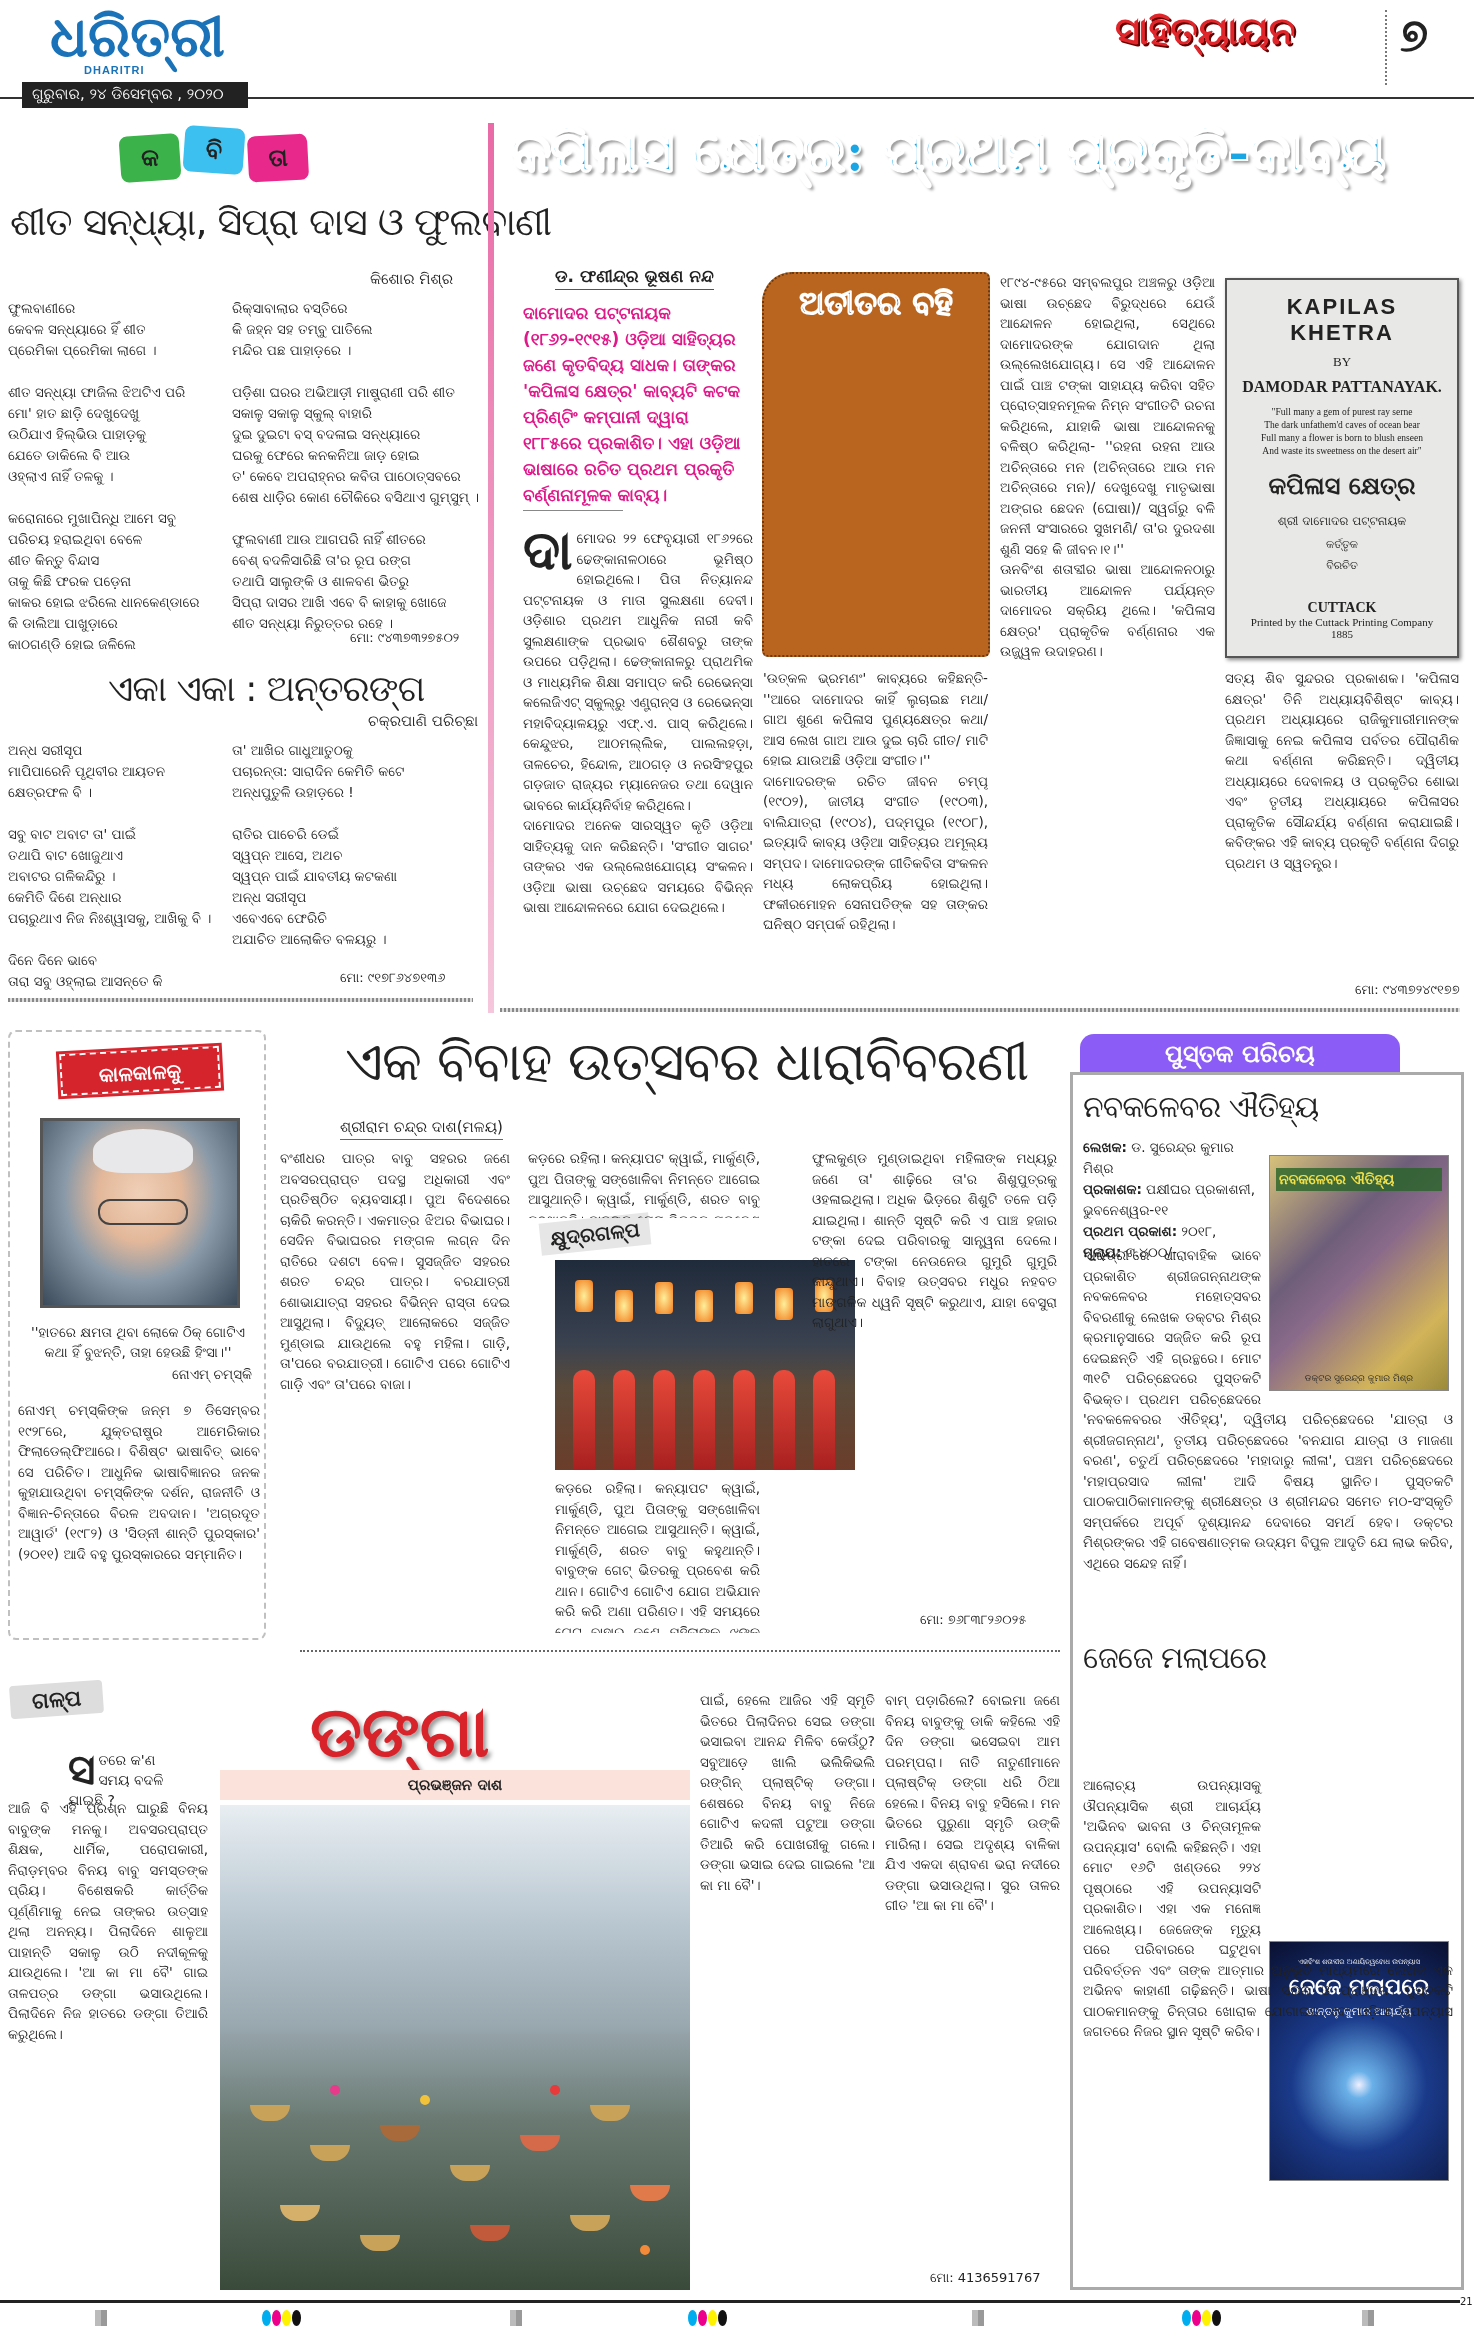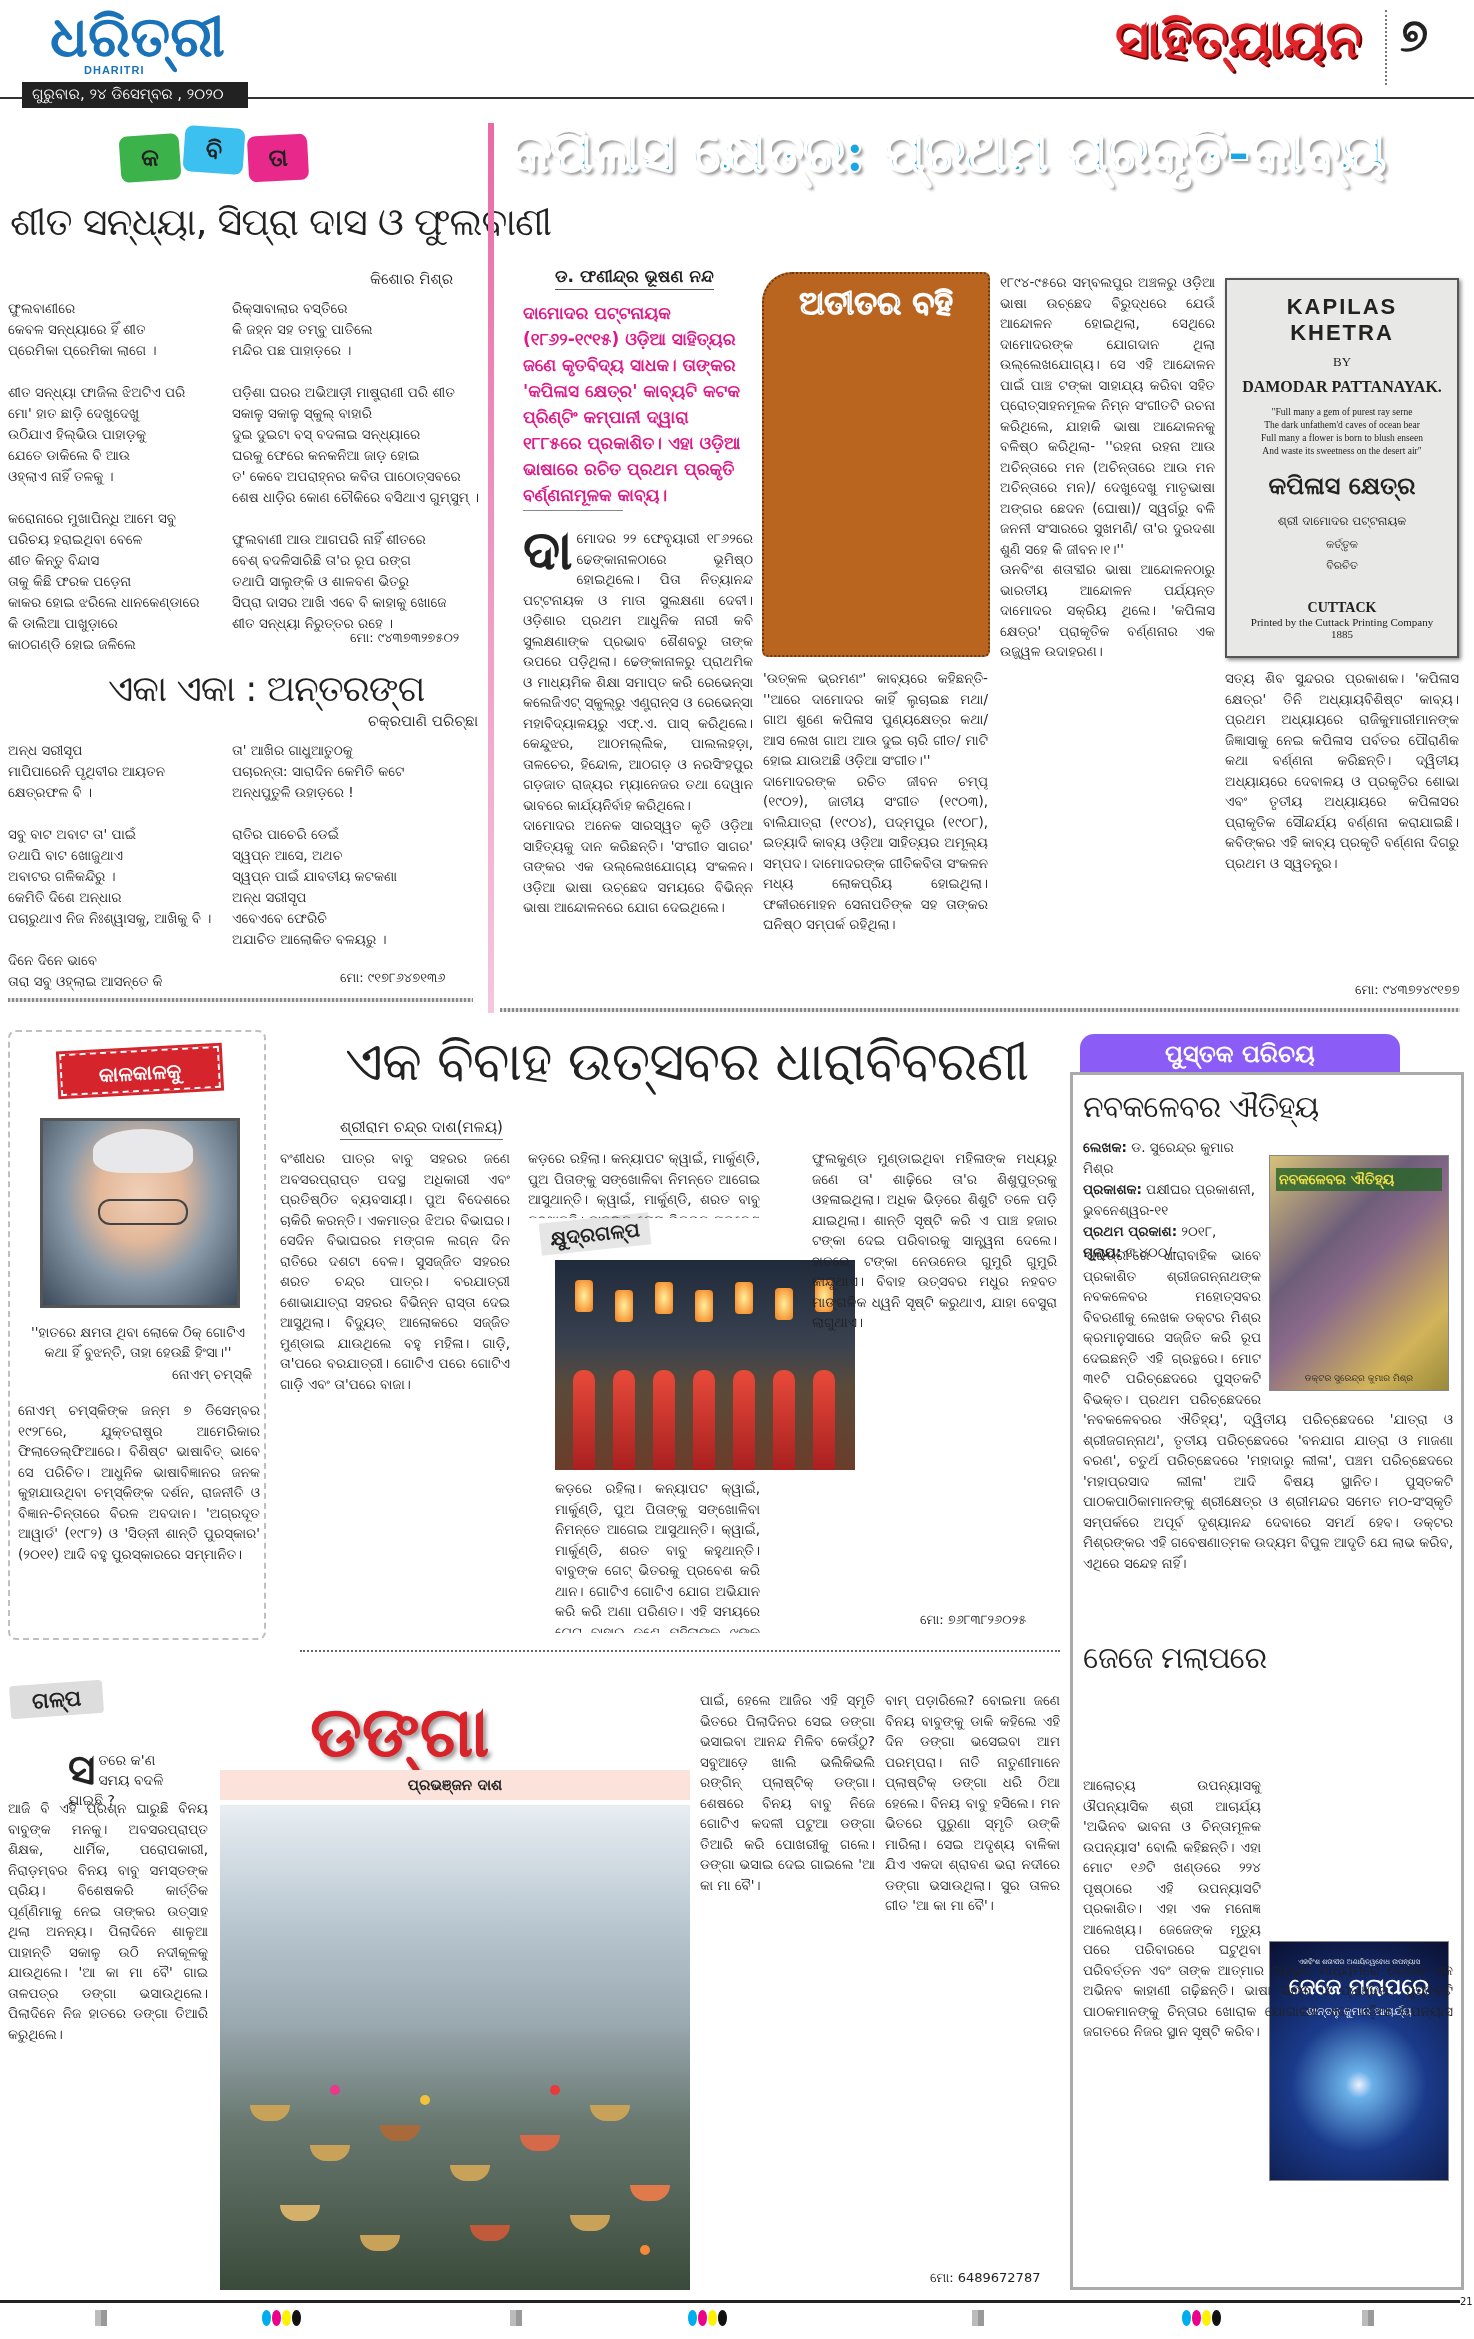--- a/index.html
+++ b/index.html
@@ -3,21 +3,21 @@
 <meta charset="utf-8">
 <style>
 *{box-sizing:border-box;margin:0;padding:0}
 body{width:1474px;height:2339px;background:#fff;font-family:"DejaVu Sans",sans-serif;color:#222;position:relative;overflow:hidden}
 .abs{position:absolute}
 .masthead-logo{left:50px;top:6px;width:180px;height:70px}
 .logo-text{font-size:56px;font-weight:bold;color:#1a73b8;line-height:60px;font-family:"DejaVu Serif",serif}
 .logo-sub{position:absolute;left:34px;top:58px;font-size:11px;font-weight:bold;color:#1a73b8;font-family:"Liberation Sans",sans-serif;letter-spacing:1px}
 .date-bar{left:22px;top:82px;width:226px;height:26px;background:#222;color:#fff;font-size:15px;padding:3px 10px;}
 .top-rule{left:0;top:97px;width:1474px;height:2px;background:#333}
-.section-logo{left:1115px;top:8px;font-size:52px;font-weight:bold;color:#e0262b;font-family:"DejaVu Serif",serif;text-shadow:2px 2px 0 #600}
+.section-logo{left:1115px;top:8px;font-size:38px;font-weight:bold;color:#e0262b;font-family:"DejaVu Serif",serif;text-shadow:2px 2px 0 #600}
 .page-num{left:1400px;top:8px;font-size:46px;font-weight:bold;color:#222}
 .page-sep{left:1385px;top:10px;width:0;height:75px;border-left:2px dotted #777}
 .kabita-tag{left:120px;top:135px;display:flex;gap:4px}
 .kt{width:60px;height:46px;border-radius:8px;color:#222;font-weight:bold;font-size:24px;display:flex;align-items:center;justify-content:center}
 .kt1{background:#3bb34a;transform:rotate(-4deg)}.kt2{background:#3cc0ef;margin-top:-8px;transform:rotate(4deg)}.kt3{background:#e8288b;transform:rotate(-3deg)}
 .poem-title{font-size:38px;color:#222;font-family:"DejaVu Sans",sans-serif;letter-spacing:-1px}
 .poem-author{font-size:15px;font-weight:normal;color:#222}
 .poem-col{font-size:13.5px;line-height:21px;white-space:pre-line;color:#222}
 .mobile{font-size:13px;color:#222}
 .pink-rule{left:488px;top:123px;width:6px;height:890px;background:linear-gradient(#e96aa6,#f5c7dc)}
@@ -283,21 +283,21 @@
     <div class="boat" style="left:250px;top:420px;background:#c05a3a"></div>
     <div class="boat" style="left:350px;top:410px"></div>
     <div class="boat" style="left:410px;top:380px;background:#e07a4a"></div>
   <div class="fl" style="left:110px;top:280px;background:#e83a8a"></div>
     <div class="fl" style="left:200px;top:290px;background:#f2c23a"></div>
     <div class="fl" style="left:330px;top:280px;background:#e83a3a"></div>
     <div class="fl" style="left:420px;top:440px;background:#f28a3a"></div>
 </div>
 <div class="abs body-text" style="left:700px;top:1690px;width:175px;height:595px;overflow:hidden">ପାଇଁ, ହେଲେ ଆଜିର ଏହି ସ୍ମୃତି ଭିତରେ ପିଲାଦିନର ସେଇ ଡଙ୍ଗା ଭସାଇବା ଆନନ୍ଦ ମିଳିବ କେଉଁଠୁ? ସବୁଆଡ଼େ ଖାଲି ଭଲିକିଭଲି ରଙ୍ଗିନ୍ ପ୍ଲାଷ୍ଟିକ୍ ଡଙ୍ଗା। ଶେଷରେ ବିନୟ ବାବୁ ନିଜେ ଗୋଟିଏ କଦଳୀ ପଟୁଆ ଡଙ୍ଗା ତିଆରି କରି ପୋଖରୀକୁ ଗଲେ। ଡଙ୍ଗା ଭସାଇ ଦେଇ ଗାଇଲେ 'ଆ କା ମା ବୈ'।</div>
 <div class="abs body-text" style="left:885px;top:1690px;width:175px;height:560px;overflow:hidden">ବାମ୍ ପଡ଼ାରିଲେ? ବୋଇମା ଜଣେ ବିନୟ ବାବୁଙ୍କୁ ଡାକି କହିଲେ ଏହି ଦିନ ଡଙ୍ଗା ଭସେଇବା ଆମ ପରମ୍ପରା। ନାତି ନାତୁଣୀମାନେ ପ୍ଲାଷ୍ଟିକ୍ ଡଙ୍ଗା ଧରି ଠିଆ ହେଲେ। ବିନୟ ବାବୁ ହସିଲେ। ମନ ଭିତରେ ପୁରୁଣା ସ୍ମୃତି ଉଙ୍କି ମାରିଲା। ସେଇ ଅଦୃଶ୍ୟ ବାଳିକା ଯିଏ ଏକଦା ଶ୍ରାବଣ ଭରା ନଦୀରେ ଡଙ୍ଗା ଭସାଉଥିଲା। ସୁର ତାଳର ଗୀତ 'ଆ କା ମା ବୈ'।</div>
-<div class="abs mobile" style="left:930px;top:2270px">ମୋ: 6489672787</div>
+<div class="abs mobile" style="left:930px;top:2270px">ମୋ: 4136591767</div>
 
 <div class="abs bottom-rule"></div>
 <div class="abs" style="left:1460px;top:2296px;font-size:10px">21</div>
 <div class="abs color-bar" style="left:95px">
     <div class="reg-sq"></div>
   </div>
 <div class="abs color-bar" style="left:262px">
     <div class="reg-dot" style="background:#00aeef"></div>
     <div class="reg-dot" style="background:#ec008c"></div>
     <div class="reg-dot" style="background:#fff200"></div>

